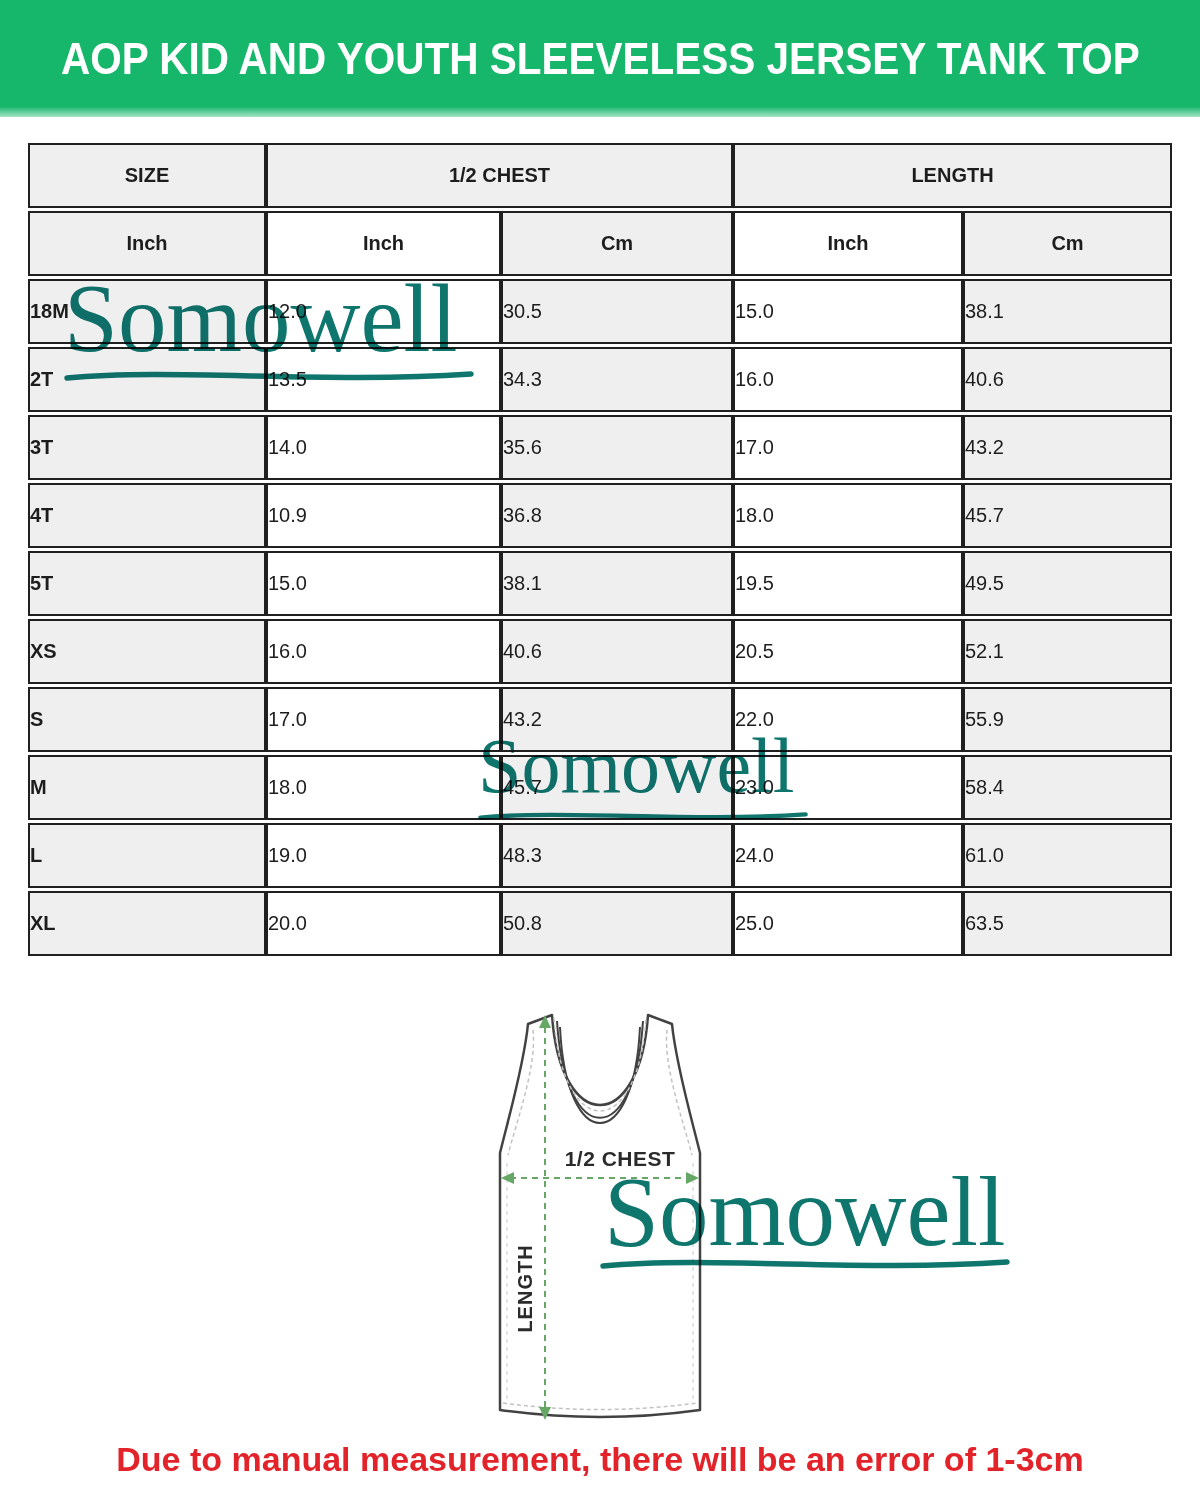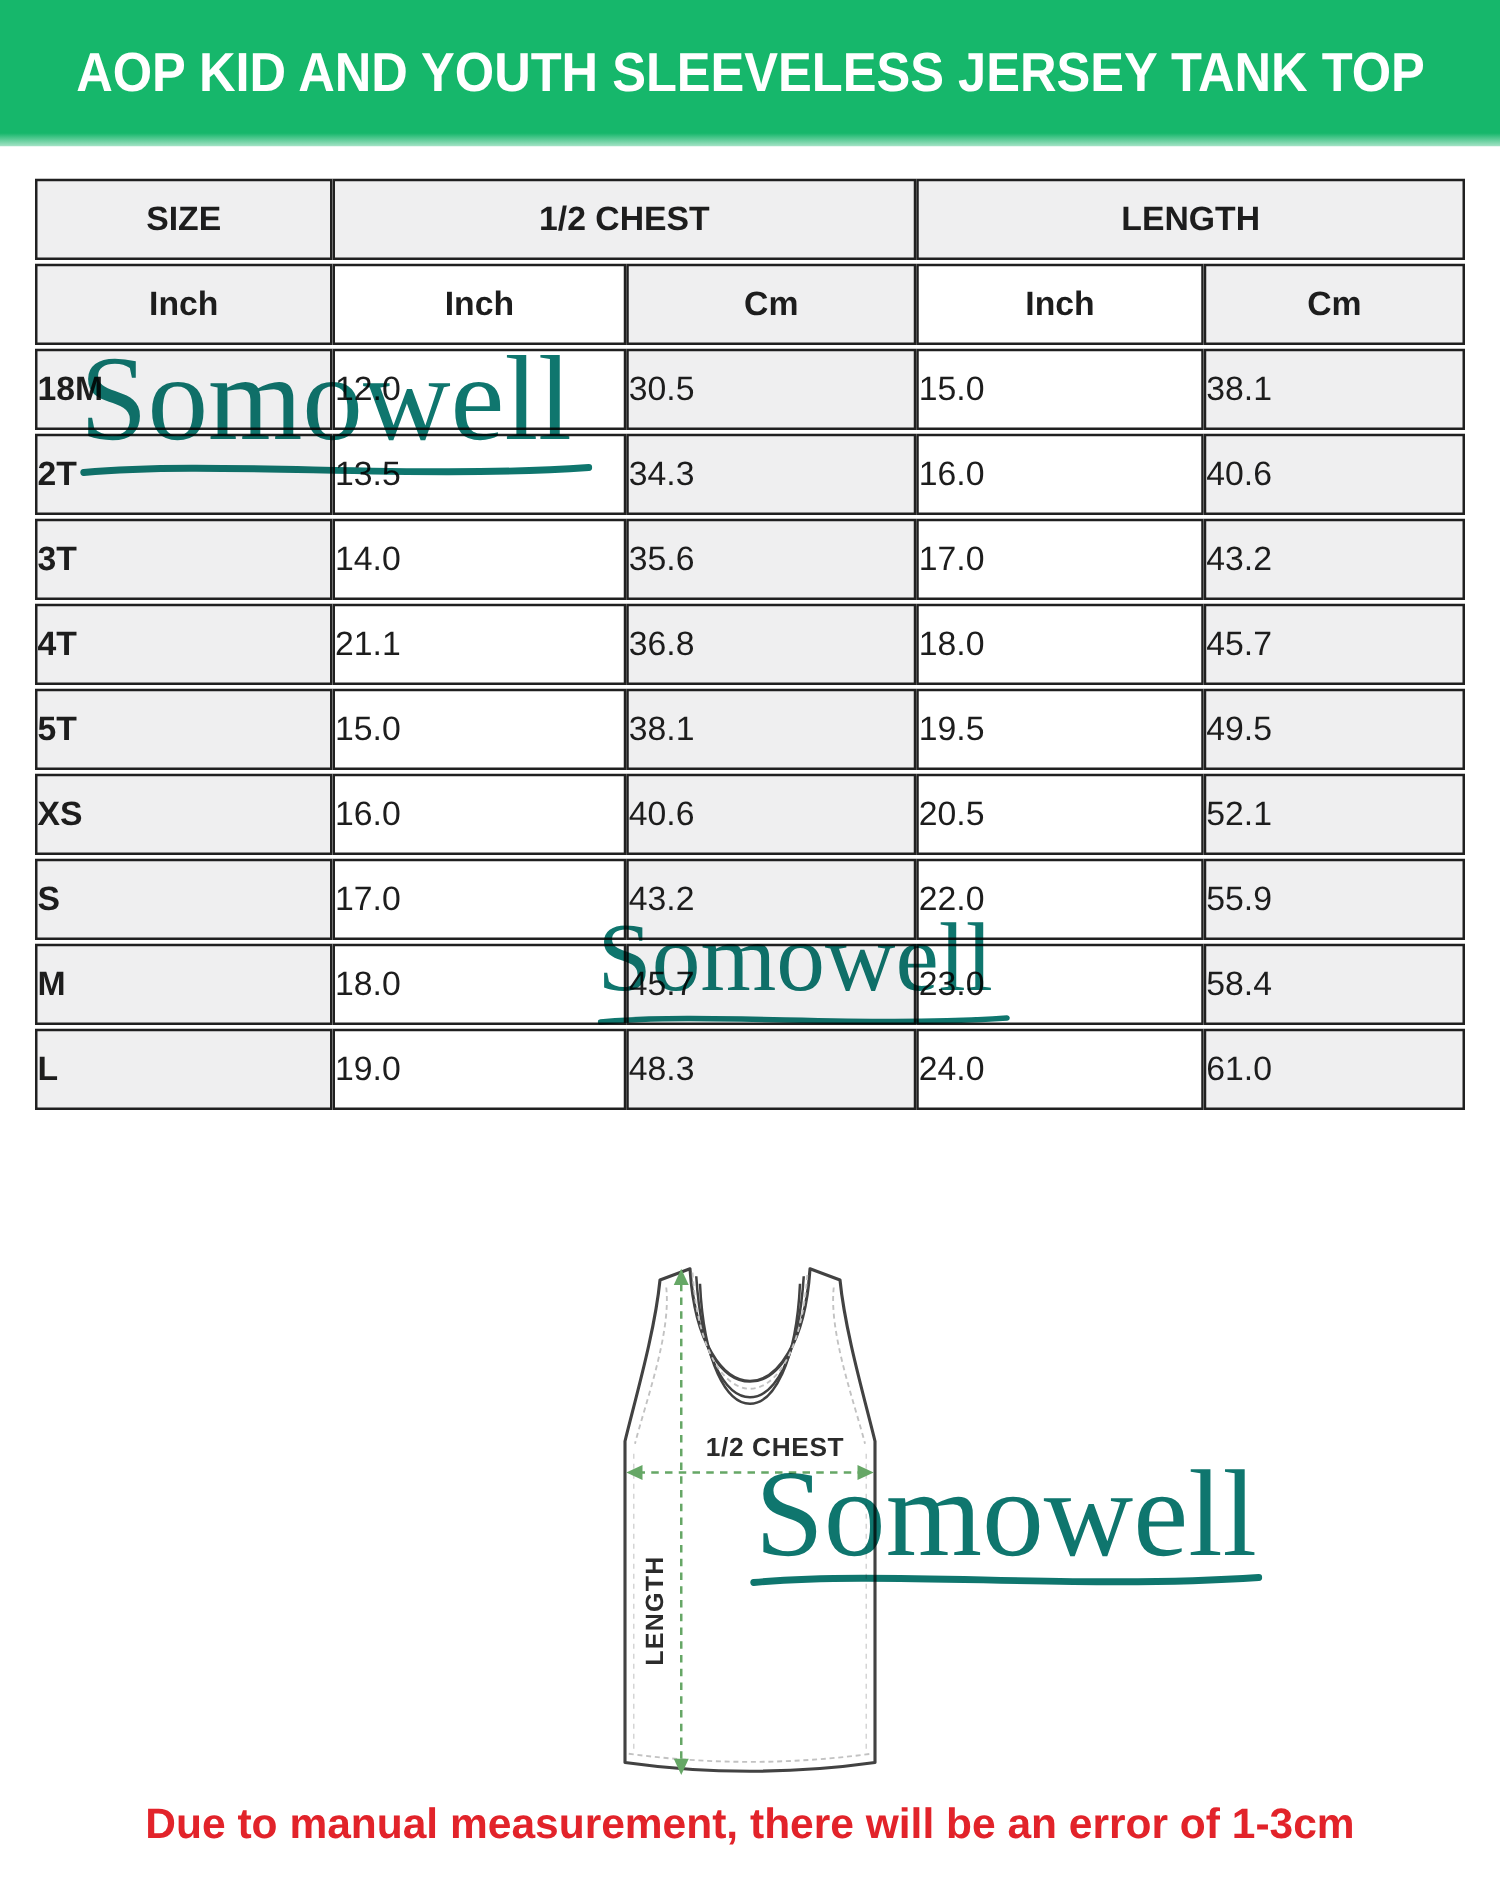--- a/index.html
+++ b/index.html
@@ -20,21 +20,21 @@
   }
 
   
   table.size-table {
     position:absolute; left:28px; top:140px; width:1144px;
     border-collapse:separate; border-spacing:0 3px; table-layout:fixed;
   }
   .size-table th, .size-table td {
     border:2px solid #202020; box-sizing:border-box; height:65px;
     padding:0; vertical-align:middle;
-    font-size:27px; color:#1d1d1d;
+    font-size:20px; color:#1d1d1d;
   }
   .size-table th { font-weight:700; }
   .size-table td { font-weight:400; }
   .size-table td.b { font-weight:700;margin-top:36px; }
   .g { background:#efeff0; }
   .w { background:#ffffff; }
 
   
   .wm {
     position:absolute; font-family:"Liberation Serif", serif;
@@ -114,21 +114,21 @@
     </tr>
     <tr>
       <td class="g b">3T</td>
       <td class="w">14.0</td>
       <td class="g">35.6</td>
       <td class="w">17.0</td>
       <td class="g">43.2</td>
     </tr>
     <tr>
       <td class="g b">4T</td>
-      <td class="w">21.1</td>
+      <td class="w">10.9</td>
       <td class="g">36.8</td>
       <td class="w">18.0</td>
       <td class="g">45.7</td>
     </tr>
     <tr>
       <td class="g b">5T</td>
       <td class="w">15.0</td>
       <td class="g">38.1</td>
       <td class="w">19.5</td>
       <td class="g">49.5</td>
@@ -154,20 +154,27 @@
       <td class="w">23.0</td>
       <td class="g">58.4</td>
     </tr>
     <tr>
       <td class="g b">L</td>
       <td class="w">19.0</td>
       <td class="g">48.3</td>
       <td class="w">24.0</td>
       <td class="g">61.0</td>
     </tr>
+    <tr>
+      <td class="g b">XL</td>
+      <td class="w">20.0</td>
+      <td class="g">50.8</td>
+      <td class="w">25.0</td>
+      <td class="g">63.5</td>
+    </tr>
   </tbody>
     </table>
 
   <div class="wm" id="wm-top">
     <span class="wm-text">Somowell</span>
     <svg viewBox="0 0 410 22">
       <path d="M3,13 C110,3 260,19 407,9" fill="none" stroke="currentColor" stroke-width="5.5" stroke-linecap="round"></path>
     </svg>
   </div>
   <div class="wm" id="wm-middle">

